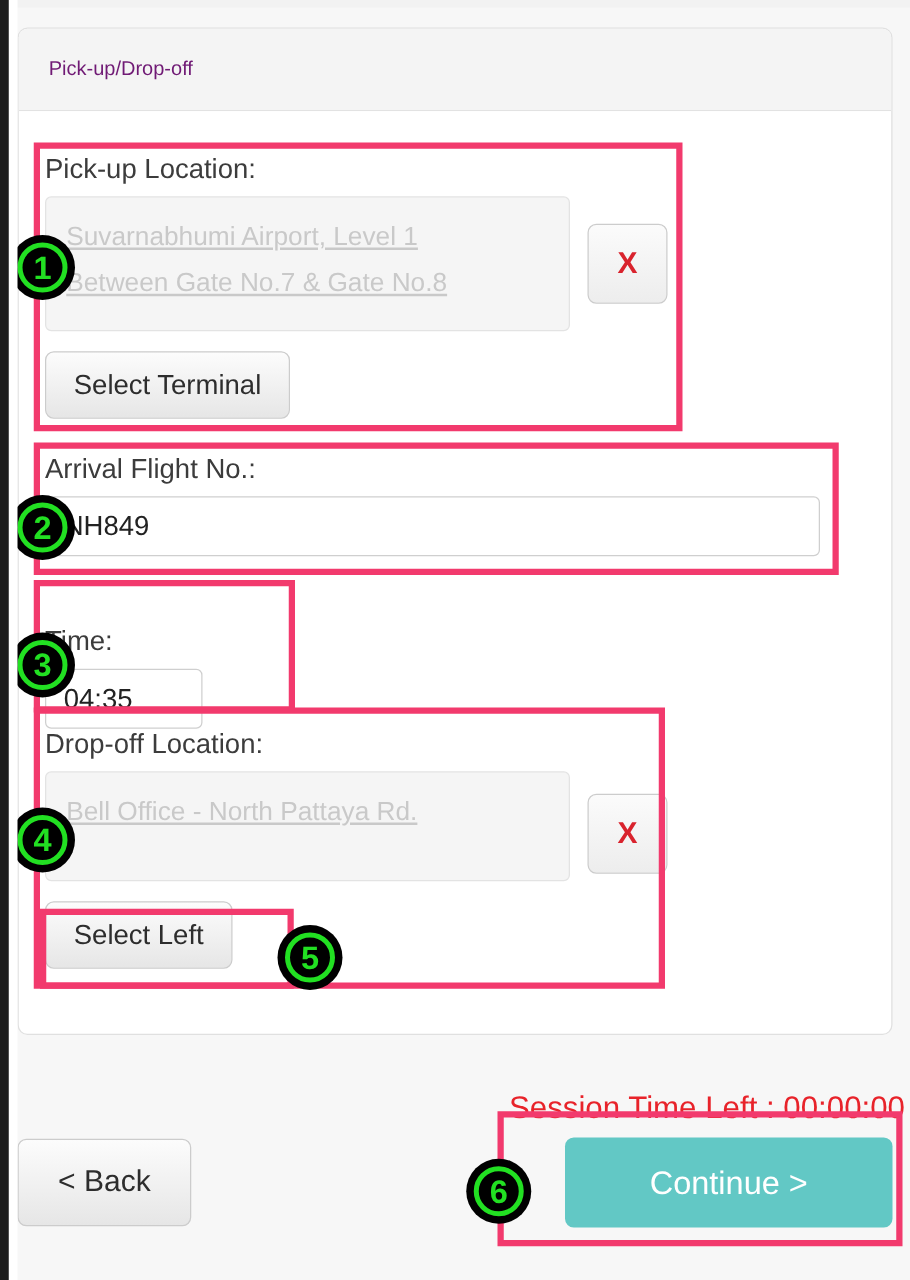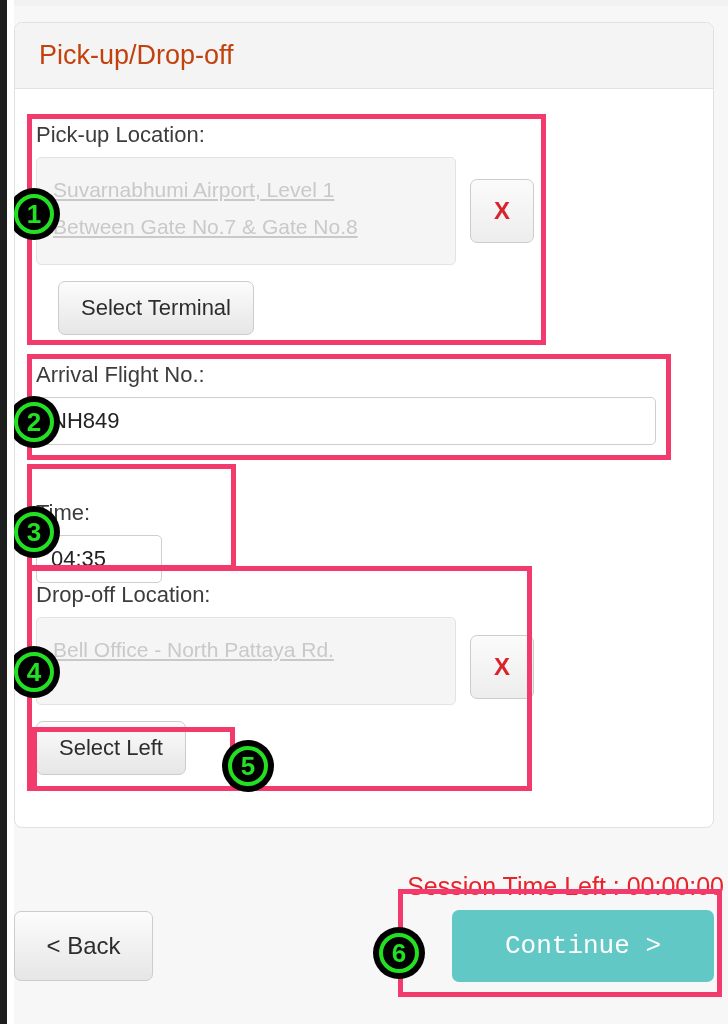--- a/index.html
+++ b/index.html
@@ -46,22 +46,22 @@
     height: 66px;
     background: #f4f4f4;
     border-bottom: 1px solid #e2e2e2;
     border-radius: 7px 7px 0 0;
     display: flex;
     align-items: center;
     padding-left: 24px;
     box-sizing: border-box;
   }
   .card-title {
-    font-size: 27px;
-    color: #c2410c;
+    font-size: 16px;
+    color: #701a75;
   }
   .card-body {
     padding: 18px 22px 0 22px;
     box-sizing: border-box;
   }
 
   .field-label {
     font-size: 22px;
     color: #3c3c3c;
     margin-bottom: 9px;
@@ -150,21 +150,21 @@
   .continue-button {
     position: absolute;
     left: 452px; top: 910px;
     width: 262px; height: 72px;
     background: #62c8c5;
     border: none;
     border-radius: 7px;
     color: #ffffff;
     font-size: 26px;
     cursor: pointer;
-    font-family: Liberation Mono, monospace;
+    font-family: Liberation Sans, sans-serif;
   }
 
   
   .anno-box {
     position: absolute;
     border: 5px solid #f23a6d;
     box-sizing: border-box;
     pointer-events: none;
     z-index: 40;
   }
@@ -222,21 +222,21 @@
 
 <div class="sec" id="sec-pickup">
   <div class="field-label">Pick-up Location:</div>
   <div class="row">
     <div class="location-box" id="pickup-location-input">
       <div>Suvarnabhumi Airport, Level 1</div>
       <div>Between Gate No.7 &amp; Gate No.8</div>
     </div>
     <div class="x-button pickup">X</div>
   </div>
-  <button class="gray-button" style="margin-top:16px;margin-left:22px;">Select Terminal</button>
+  <button class="gray-button" style="margin-top:16px;">Select Terminal</button>
 </div>
 
 <div class="sec" id="sec-flight">
   <div class="field-label">Arrival Flight No.:</div>
   <input class="text-input" id="flight-number-input" type="text" value="NH849" style="">
 </div>
 
 <div class="sec" id="sec-time">
   <div class="field-label">Time:</div>
   <input class="text-input" id="time-input" type="text" value="04:35" style="">

